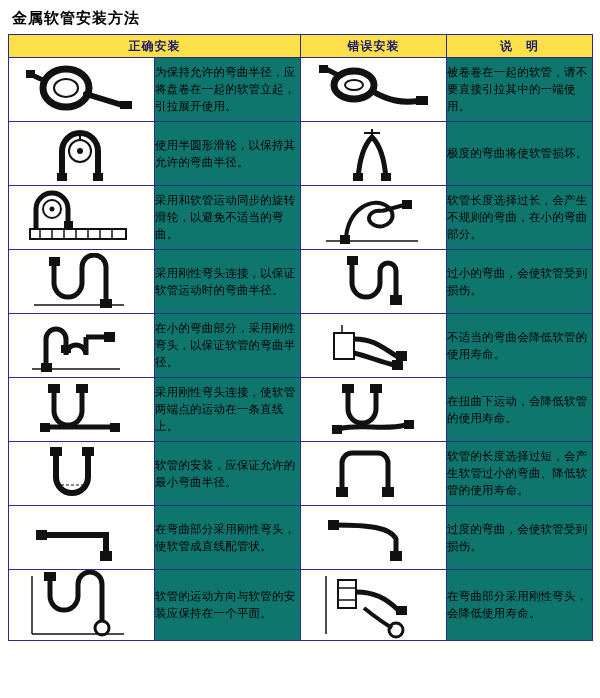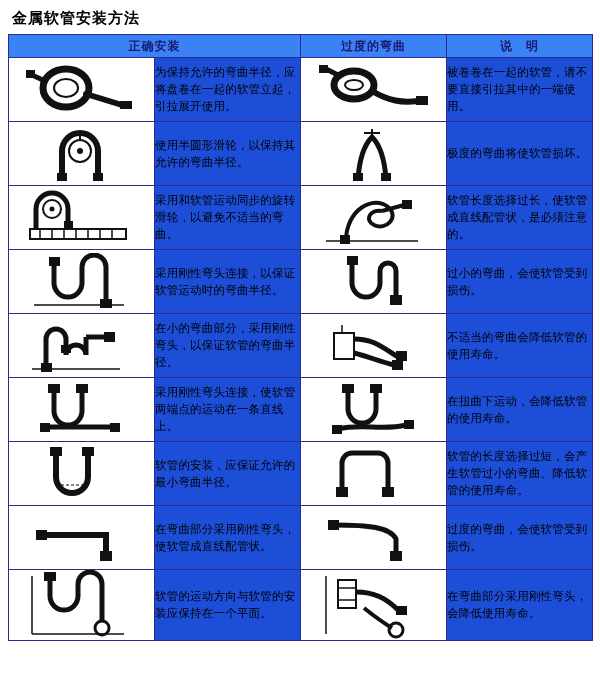--- a/index.html
+++ b/index.html
@@ -33,38 +33,38 @@
     width: 584px;
     table-layout: fixed;
     border: 1px solid #2b2b8f;
   }
   table.hose td, table.hose th {
     border: 1px solid #2b2b8f;
     padding: 0;
     vertical-align: middle;
   }
   thead th {
-    background: #3b82f6;
+    background: #fde047;
     height: 22px;
     font-size: 12px;
     font-weight: bold;
     color: #1a1a6e;
     text-align: center;
     letter-spacing: 1px;
   }
   col.c-img { width: 146px; }
   col.c-txt { width: 146px; }
 
   td.img-cell {
     background: #ffffff;
     text-align: center;
     height: 63px;
   }
   td.txt-cell {
-    background: #1d4ed8;
+    background: #0f766e;
     font-size: 11.5px;
     line-height: 17px;
     padding: 5px 7px;
     color: #000000;
     letter-spacing: 0.2px;
   }
   svg { display: block; margin: 0 auto; }
   .drawing { display: block; }
 </style>
 </head>
@@ -77,21 +77,21 @@
   <table class="hose">
     <colgroup>
       <col class="c-img">
         <col class="c-txt">
         <col class="c-img">
         <col class="c-txt">
     </colgroup>
     <thead>
       <tr>
         <th colspan="2">正确安装</th>
-        <th>过度的弯曲</th>
+        <th>错误安装</th>
         <th>说　明</th>
       </tr>
     </thead>
     <tbody>
 
       <tr>
         <td class="img-cell">
           <svg class="drawing" width="120" height="58" viewBox="0 0 120 58">
             <ellipse cx="44" cy="27" rx="23" ry="19" fill="none" stroke="#111" stroke-width="7"></ellipse>
             <ellipse cx="44" cy="27" rx="12" ry="9" fill="#fff" stroke="#111" stroke-width="2"></ellipse>
@@ -160,21 +160,21 @@
         <td class="txt-cell">采用和软管运动同步的旋转滑轮，以避免不适当的弯曲。</td>
         <td class="img-cell">
           <svg class="drawing" width="124" height="58" viewBox="0 0 124 58">
             <path d="M34 52 C34 20, 62 6, 76 18 C88 28, 74 42, 62 36 C52 31, 58 20, 70 22" fill="none" stroke="#111" stroke-width="4"></path>
             <rect x="28" y="46" width="10" height="9" fill="#111"></rect>
             <path d="M70 22 L92 16" stroke="#111" stroke-width="4" fill="none"></path>
             <rect x="90" y="11" width="10" height="9" fill="#111"></rect>
             <line x1="14" y1="52" x2="106" y2="52" stroke="#111" stroke-width="1.5"></line>
           </svg>
         </td>
-        <td class="txt-cell">软管长度选择过长，使软管成直线配管状，是必须注意的。</td>
+        <td class="txt-cell">软管长度选择过长，会产生不规则的弯曲，在小的弯曲部分。</td>
       </tr>
 
       <tr>
         <td class="img-cell">
           <svg class="drawing" width="124" height="58" viewBox="0 0 124 58">
             <path d="M34 10 L34 30 A14 14 0 0 0 62 30 L62 14 A12 12 0 0 1 86 14 L86 48" fill="none" stroke="#111" stroke-width="5"></path>
             <rect x="29" y="4" width="11" height="9" fill="#111"></rect>
             <rect x="80" y="46" width="12" height="9" fill="#111"></rect>
             <line x1="14" y1="52" x2="104" y2="52" stroke="#111" stroke-width="1.5"></line>
           </svg>

